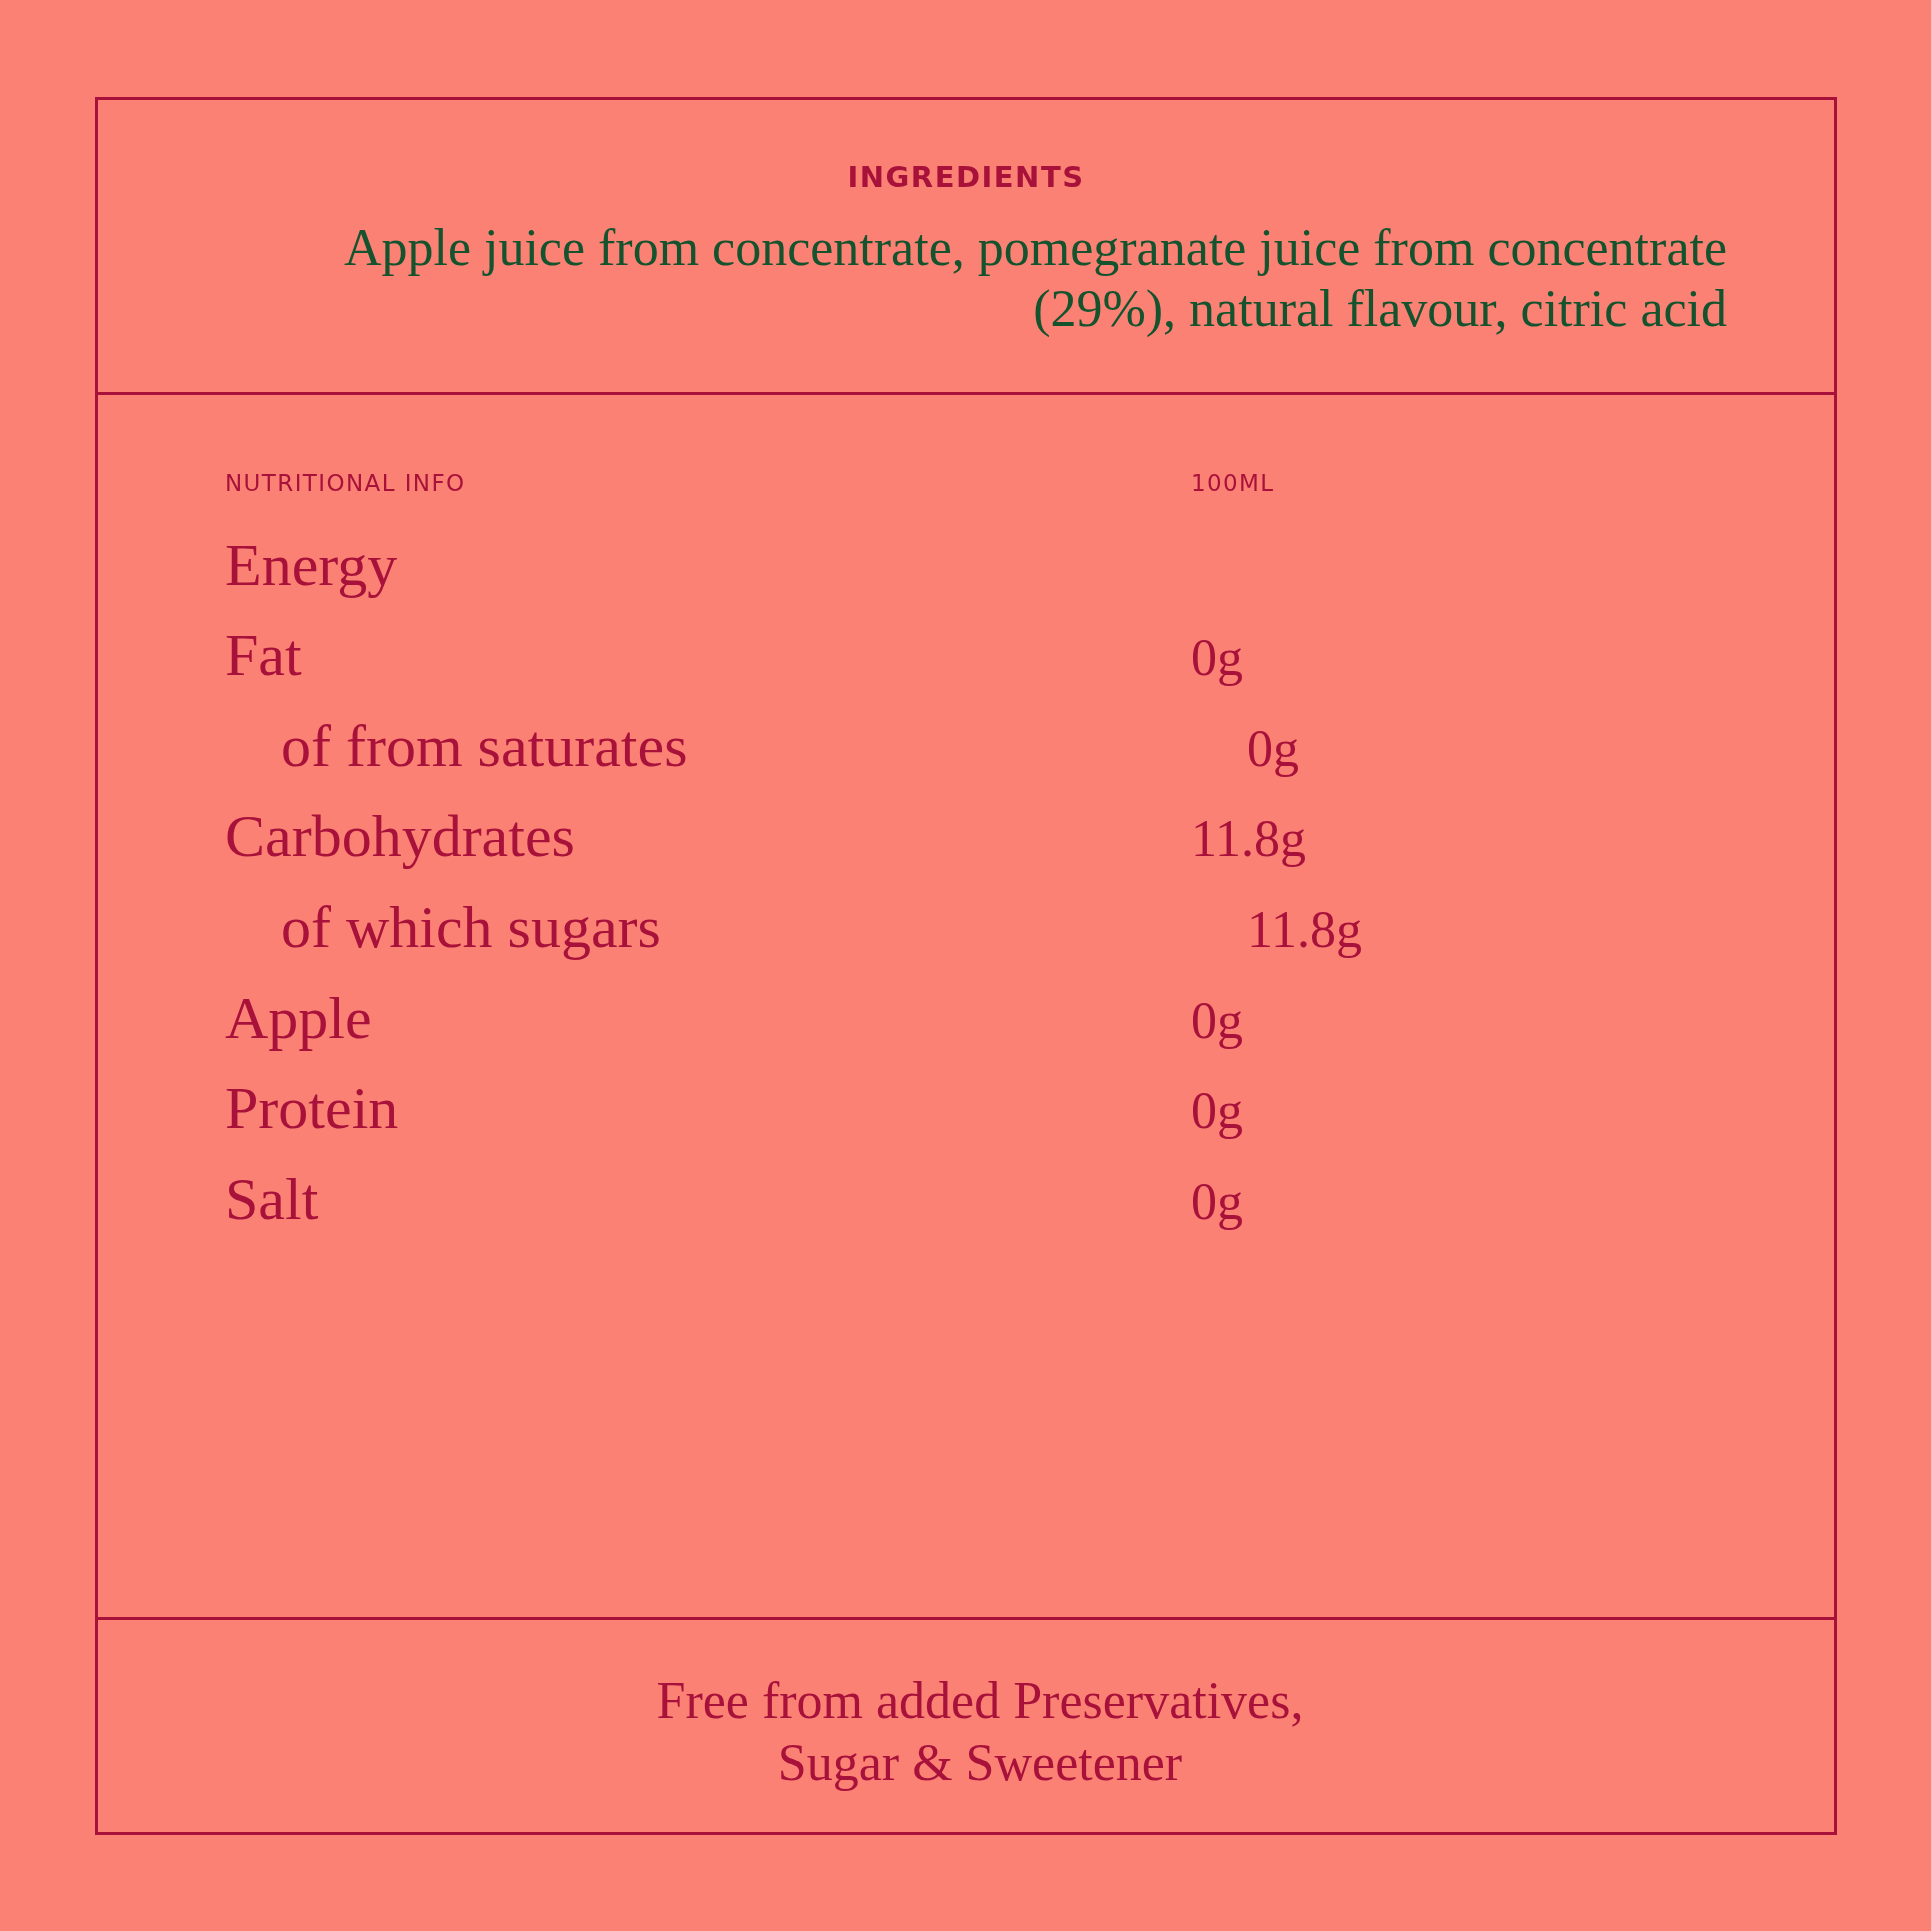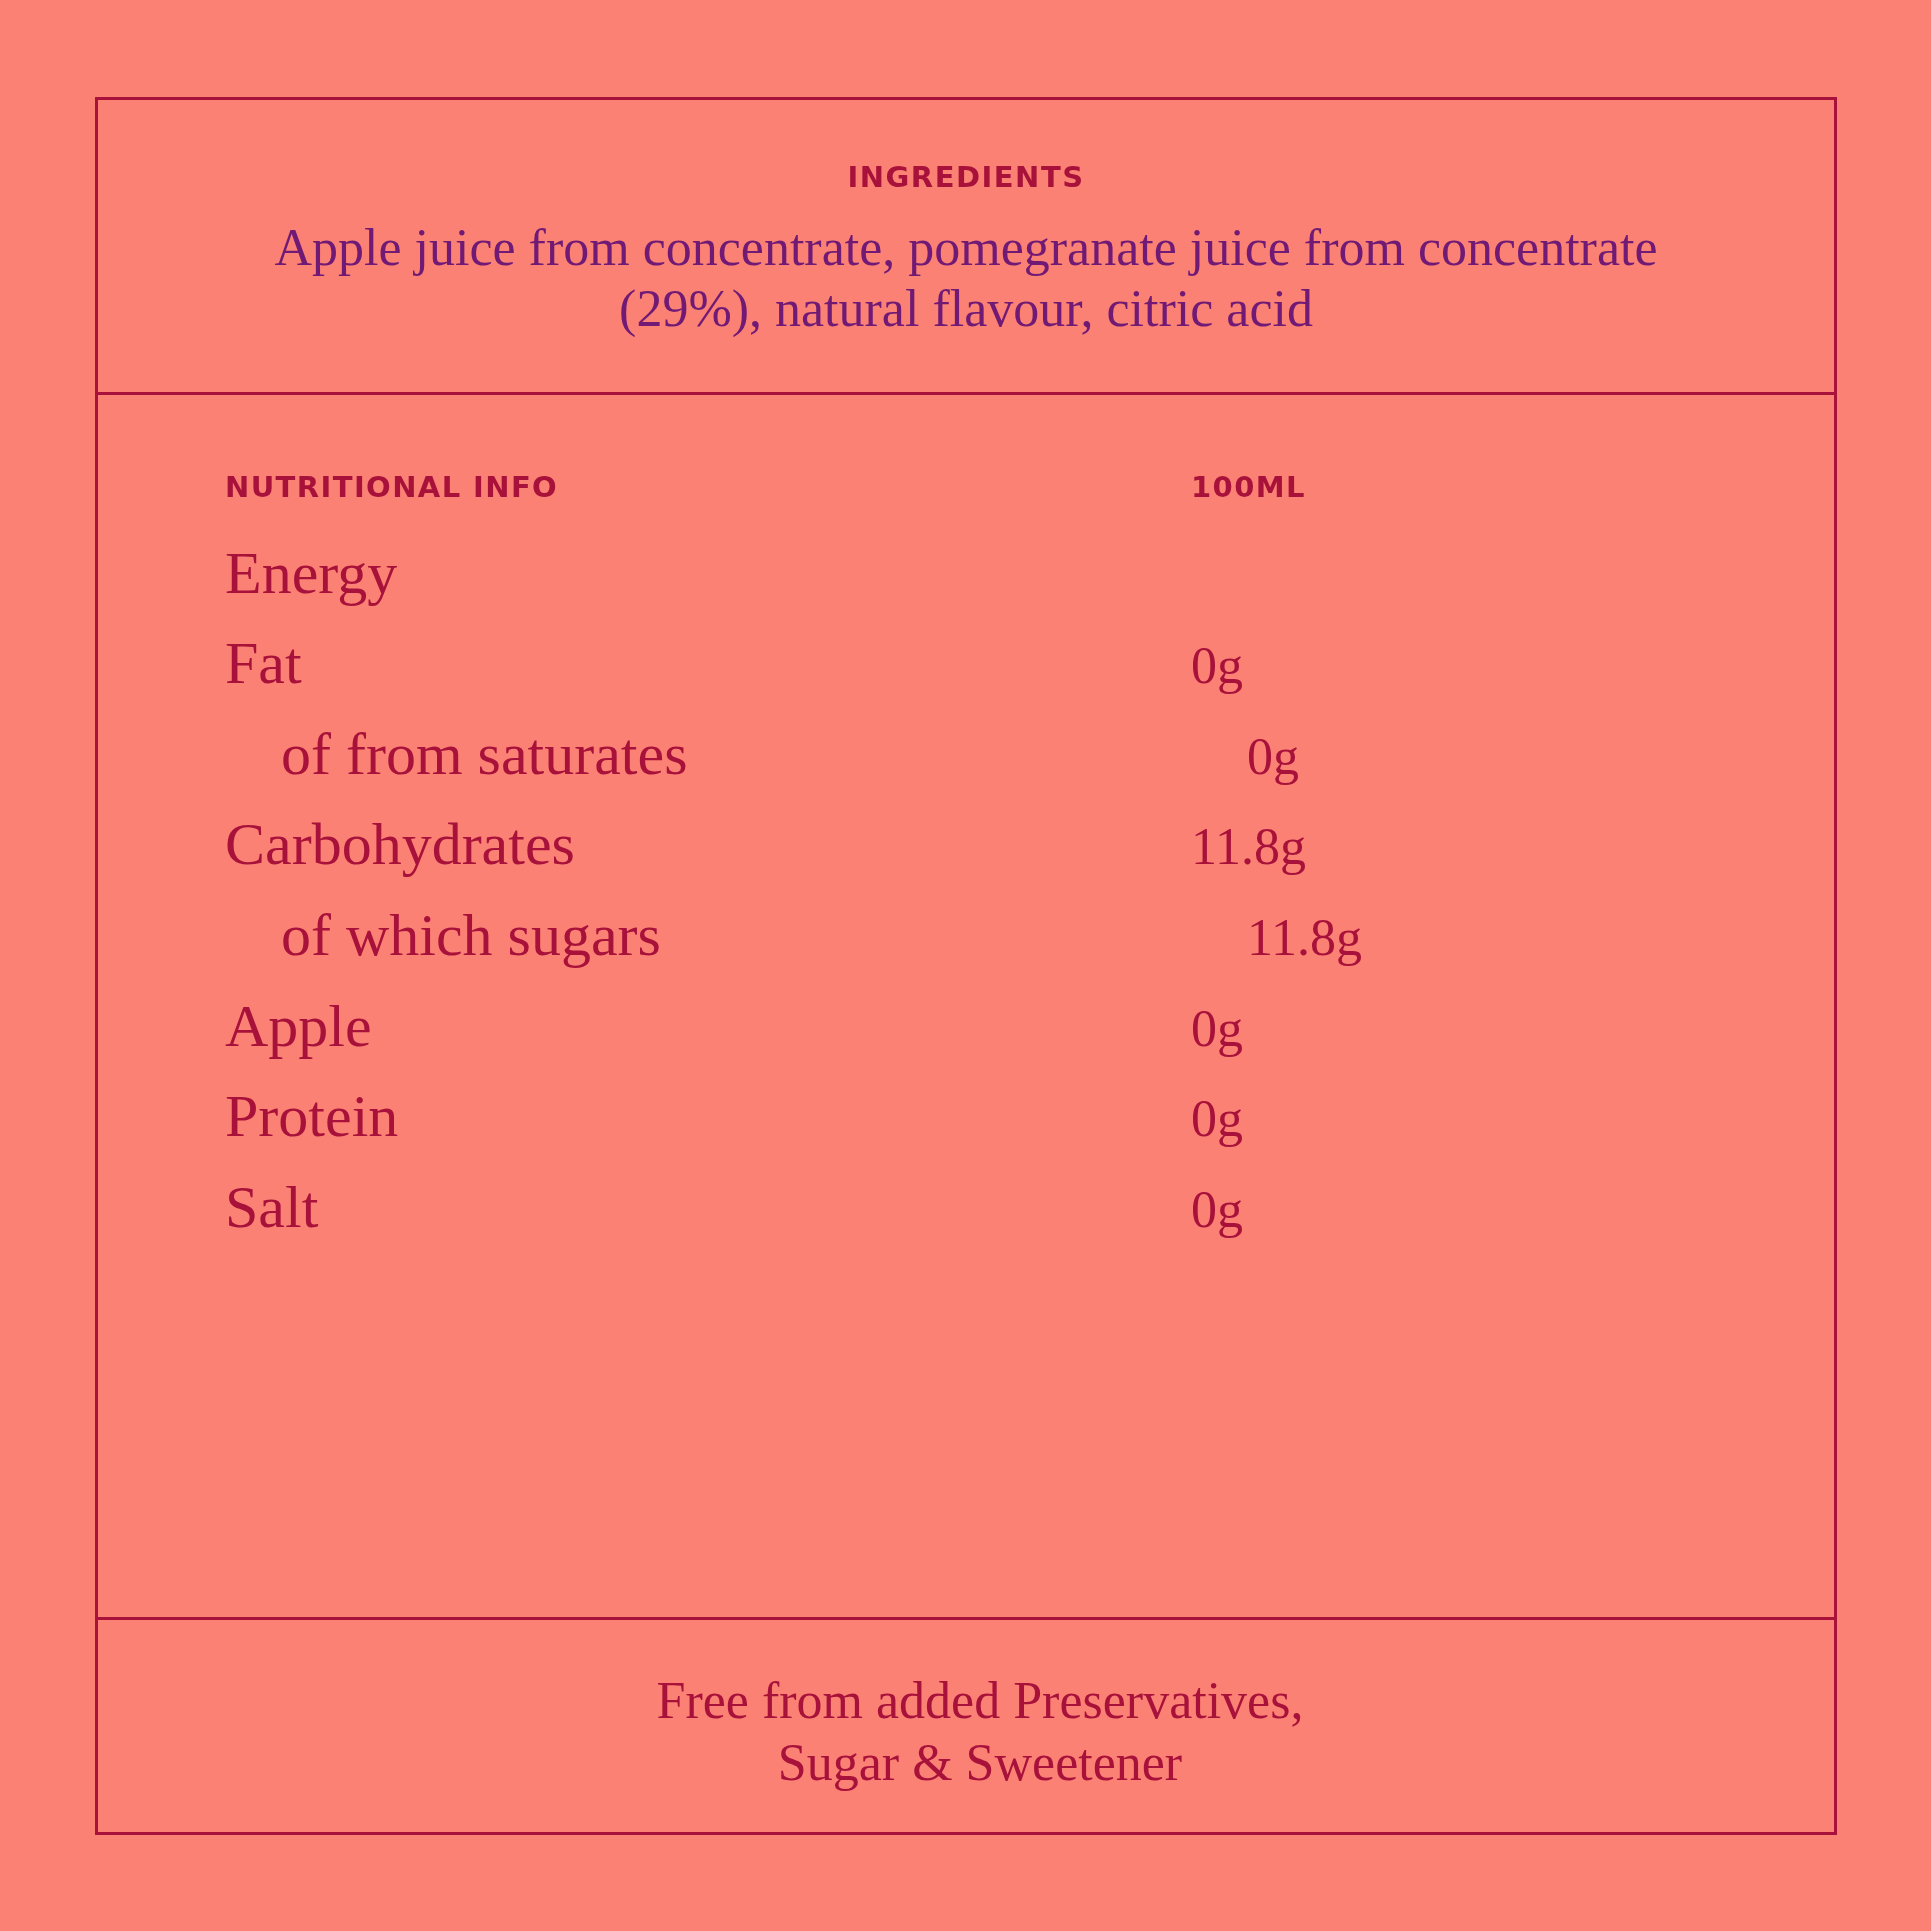--- a/index.html
+++ b/index.html
@@ -39,43 +39,44 @@
     font-weight: bold;
     font-size: 29px;
     letter-spacing: 1.5px;
     color: #a8123a;
     margin: 0 0 23px 0;
   }
   .ingredients-text {
     font-family: "Liberation Serif", serif;
     font-size: 52px;
     line-height: 1.18;
-    color: #701a75;
+    color: #14532d;
     margin: 0;
     padding: 0 39px;
+    text-align: right;
   }
 
   
   .nutrition {
     flex: 1 1 auto;
     box-sizing: border-box;
     border-bottom: 3.9px solid #a8123a;
     padding: 75px 0 39px 0;
   }
   .nutri-header {
     display: flex;
     align-items: baseline;
     padding: 0 87px 0 127px;
     margin-bottom: 33px;
   }
   .nutri-header .col-label,
   .nutri-header .col-value {
     font-family: "DejaVu Sans", sans-serif;
-    font-weight: bold;
-    font-size: 29px;
+    font-weight: normal;
+    font-size: 23px;
     letter-spacing: 1.4px;
   }
   .nutri-header .col-label { flex: 0 0 966px; }
   .nutri-header .col-value { flex: 1 1 auto; }
 
   .nutri-row {
     display: flex;
     align-items: baseline;
     padding: 0 87px 0 127px;
     margin-bottom: 17.4px;

